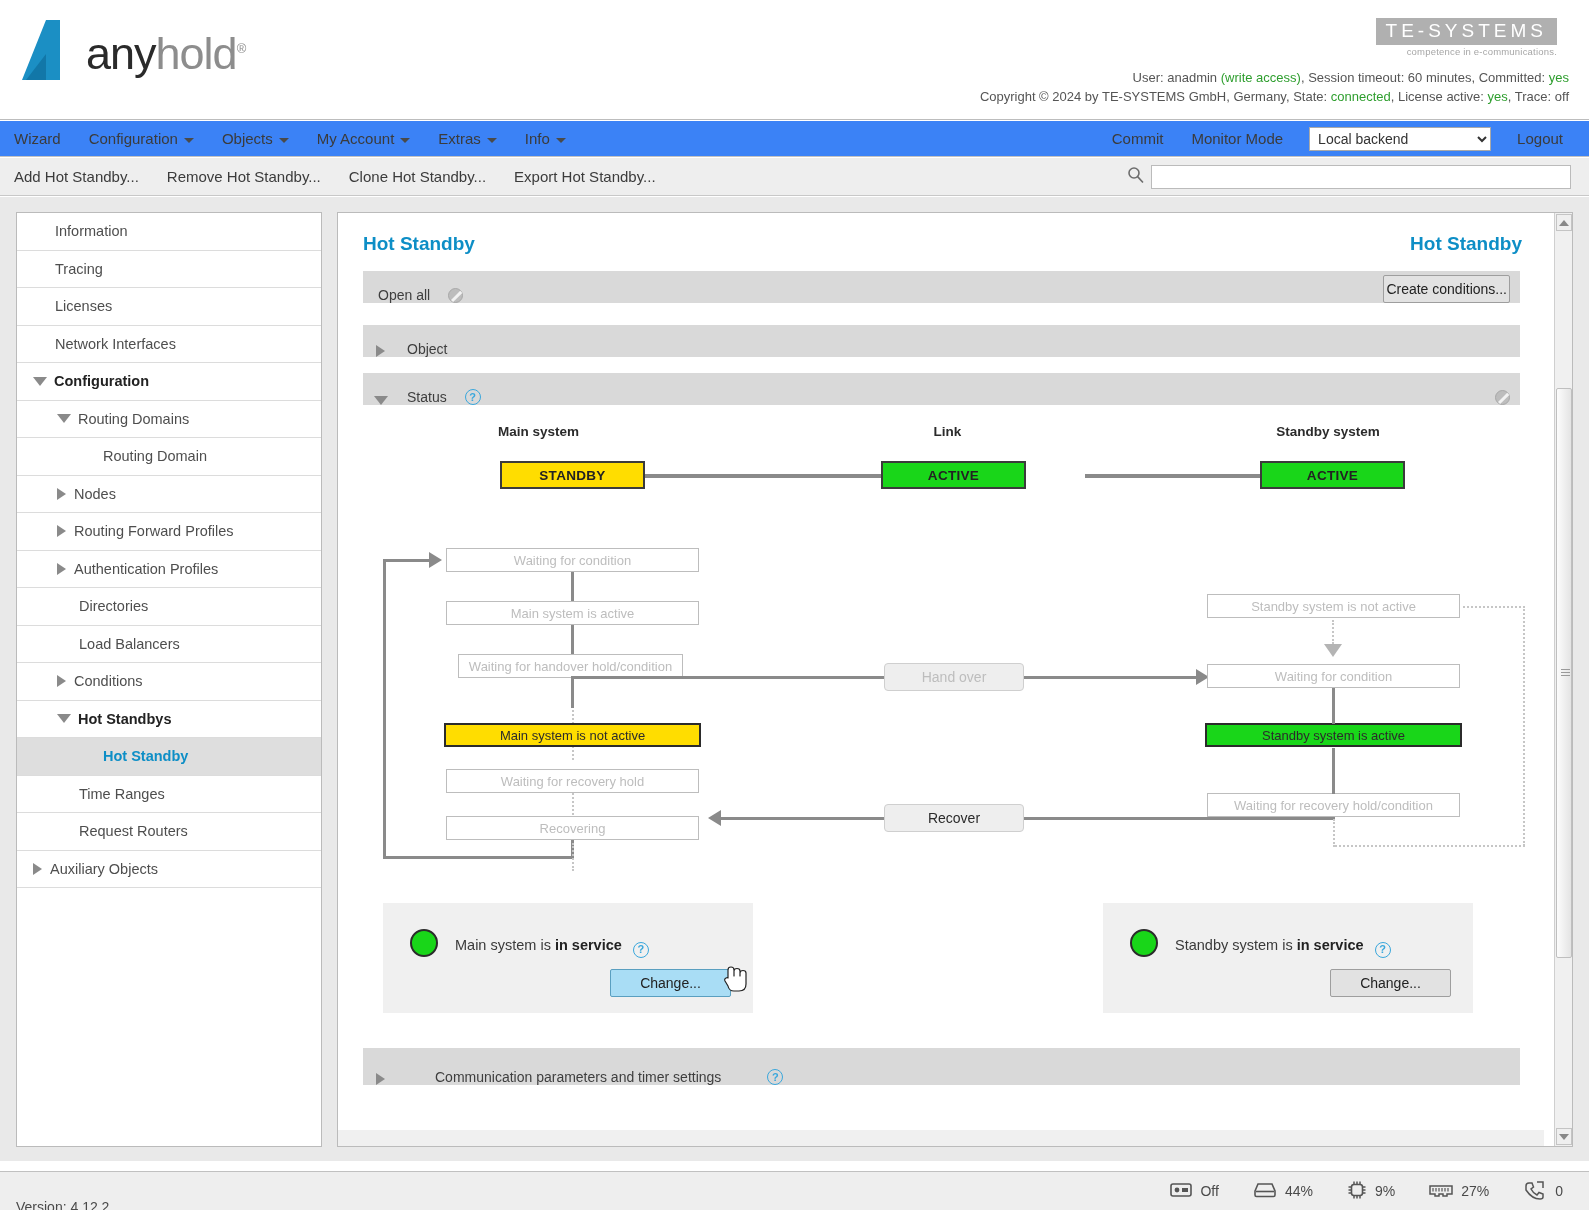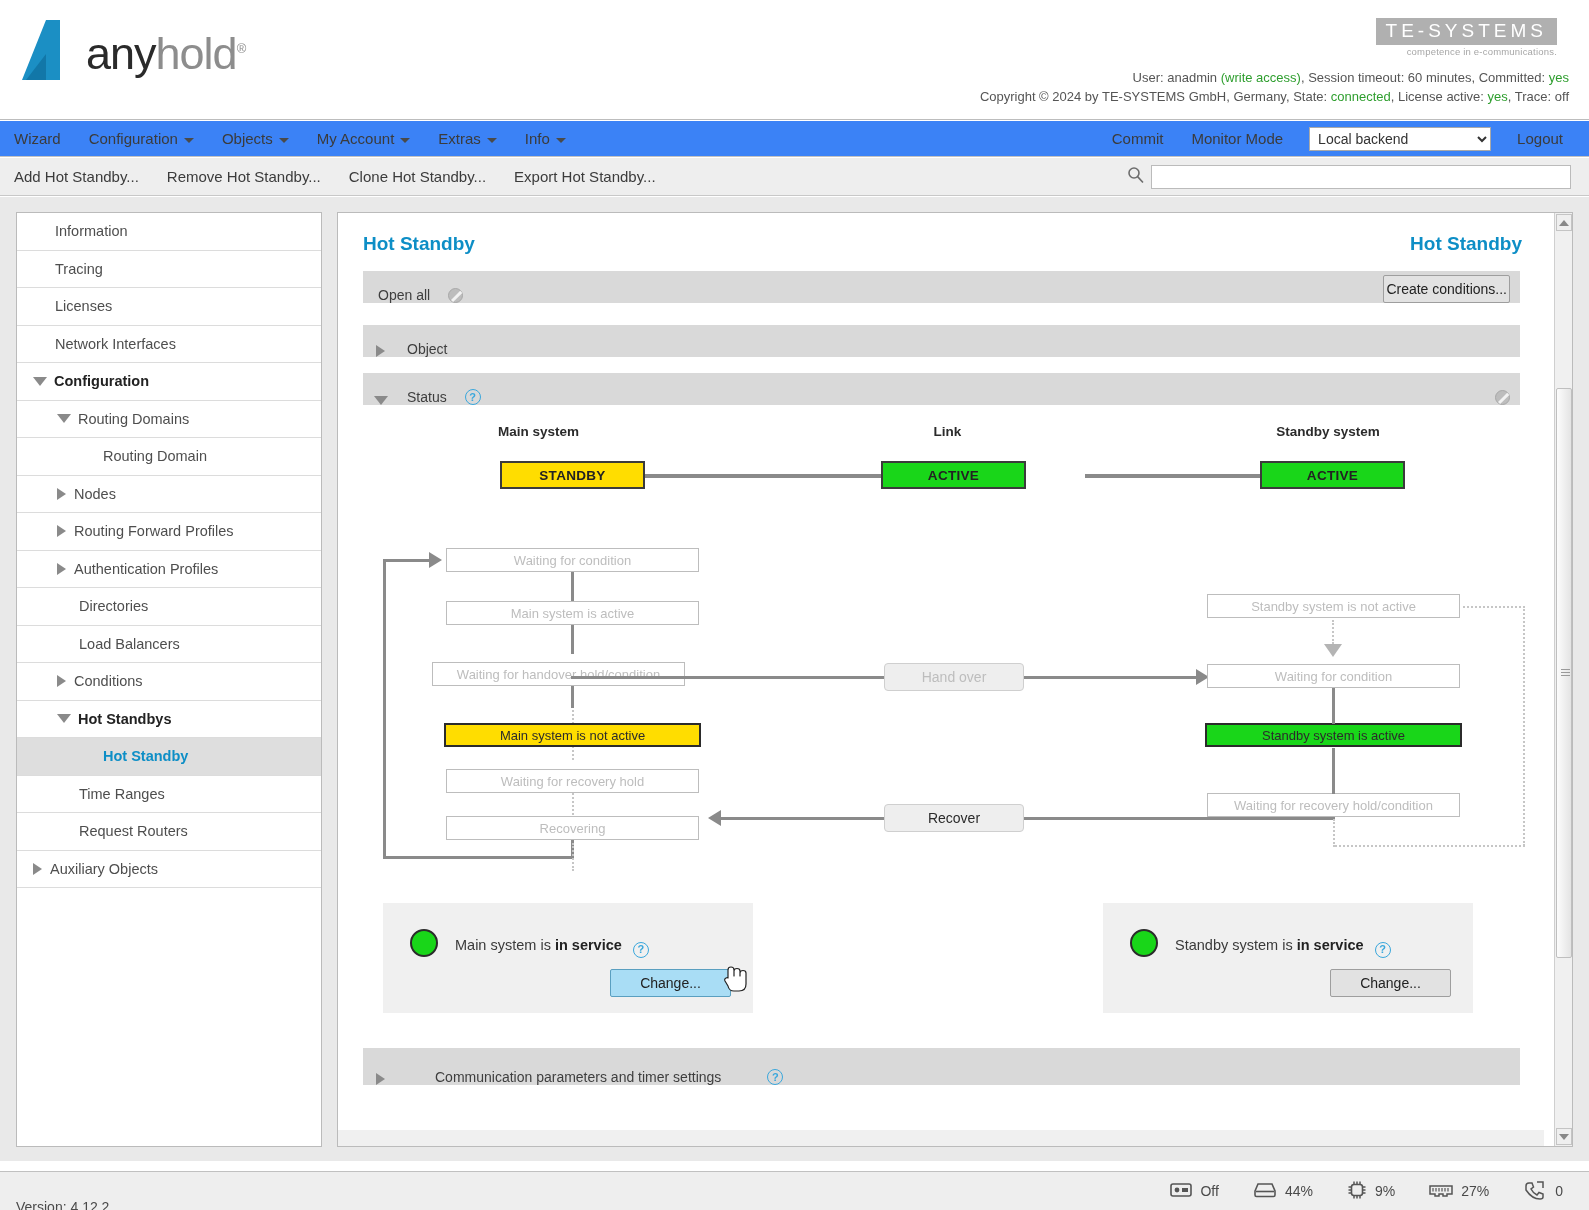--- a/index.html
+++ b/index.html
@@ -464,21 +464,21 @@
           <div class="vdot" style="left:209px;top:294px;height:50px;"></div>
           <div class="vdot" style="left:209px;top:374px;height:28px;"></div>
           <div class="vdot" style="left:209px;top:427px;height:28px;"></div>
 
           <div class="st" style="left:83px;top:132px;width:253px;">
             <span>Waiting for condition</span>
             </div>
           <div class="st" style="left:83px;top:185px;width:253px;">
             <span>Main system is active</span>
             </div>
-          <div class="st" style="left:69px;top:238px;width:253px;margin-top:8px;">
+          <div class="st" style="left:95px;top:238px;width:225px;">
             <span>Waiting for handover hold/condition</span>
             </div>
           <div class="st yellow" style="left:81px;top:307px;width:257px;">
             <span>Main system is not active</span>
             </div>
           <div class="st" style="left:83px;top:353px;width:253px;">
             <span>Waiting for recovery hold</span>
             </div>
           <div class="st" style="left:83px;top:400px;width:253px;">
             <span>Recovering</span>

